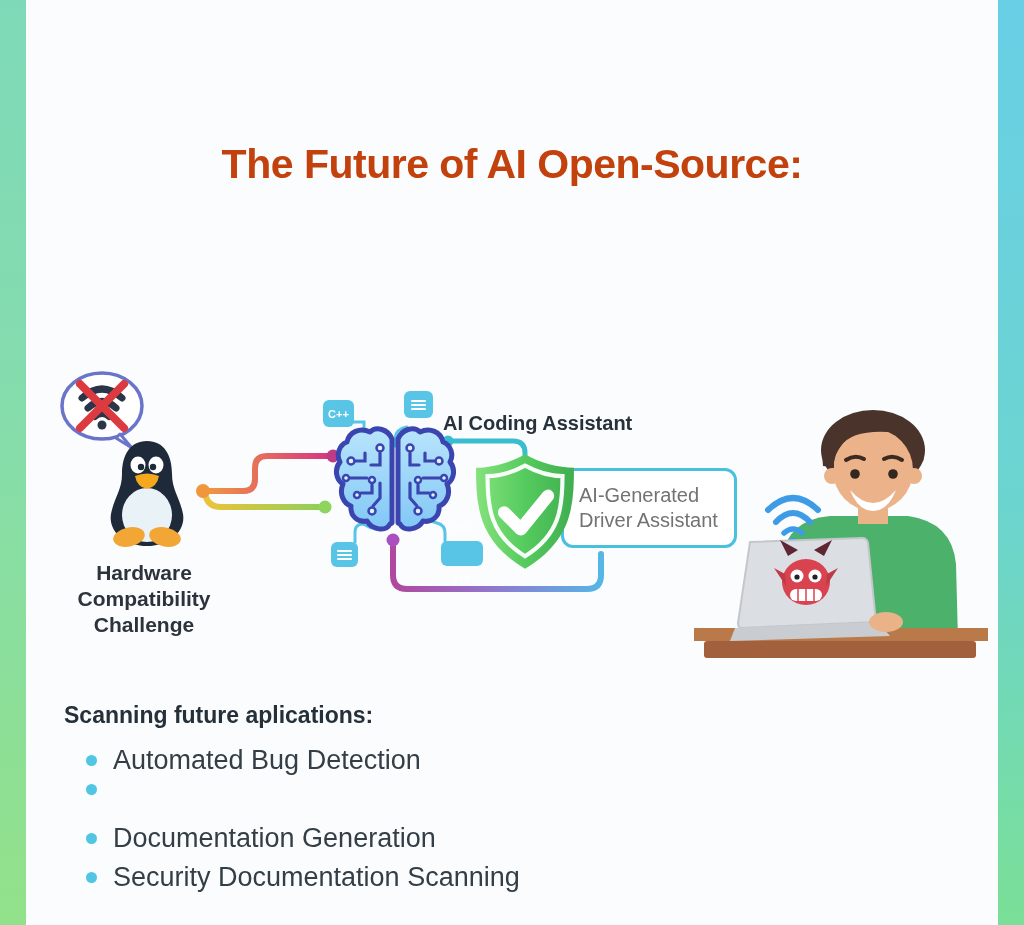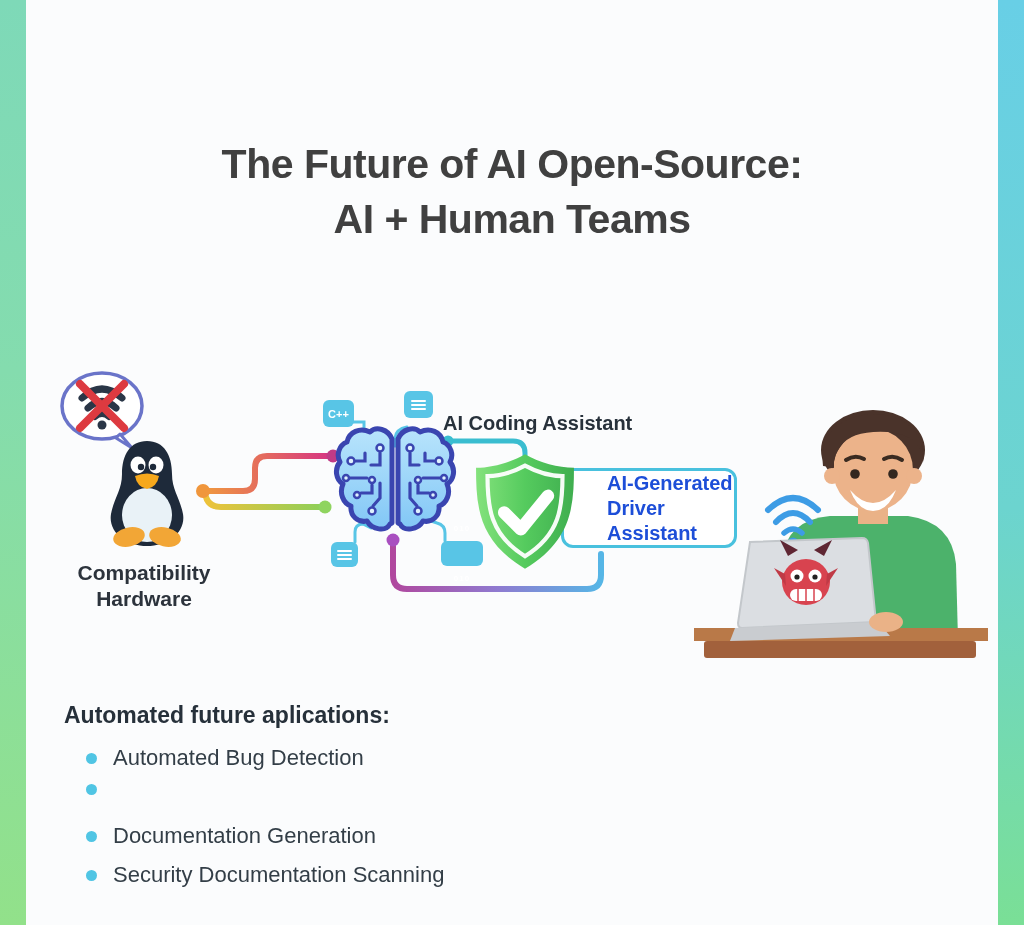--- a/index.html
+++ b/index.html
@@ -4,21 +4,21 @@
 <style>
   html,body{margin:0;padding:0;}
   body{font-family:"Liberation Sans",sans-serif;}
   #canvas{position:relative;width:1024px;height:925px;background:#fbfcfd;overflow:hidden;}
 
   .bar{position:absolute;top:0;bottom:0;width:26px;}
   #bar-left{left:0;background:linear-gradient(180deg,#7ed9b8 0%,#84dcae 40%,#92e18a 100%);}
   #bar-right{right:0;background:linear-gradient(180deg,#68cfe6 0%,#6cd4cf 55%,#7adf96 100%);}
 
   .title-line{position:absolute;left:30px;right:30px;text-align:center;
-    font-weight:bold;font-size:41px;letter-spacing:-0.5px;color:#404040;}
+    font-weight:bold;font-size:41px;letter-spacing:-0.5px;color:#c2410c;}
   #title-line1{top:141px;}
   #title-line2{top:196px;}
 
   .abs{position:absolute;}
 
   
   #challenge-label{left:48px;top:560px;width:192px;text-align:center;
     font-weight:bold;font-size:21px;line-height:26px;color:#2c333c;}
 
   
@@ -32,41 +32,40 @@
   #icon-doc-top{left:404px;top:391px;width:29px;height:27px;}
   #icon-doc-bottom{left:331px;top:542px;width:27px;height:25px;}
 
   
   #ai-assistant-label{left:443px;top:412px;font-weight:bold;font-size:20px;color:#27313b;z-index:2;}
 
   
   #solution-box{left:561px;top:468px;width:176px;height:80px;background:#ffffff;
     border:3px solid #49c1de;border-radius:12px;box-sizing:border-box;z-index:4;
     display:flex;flex-direction:column;justify-content:center;padding-left:15px;}
-  #solution-box div{font-weight:bold;font-size:20px;line-height:25px;color:#1d4ed8;margin-left:28px;}
+  #solution-box div{font-weight:normal;font-size:20px;line-height:25px;color:#737373;}
 
   
   #apps-heading{left:64px;top:702px;font-weight:bold;font-size:23px;color:#26303a;}
   .app-item{position:absolute;left:86px;display:flex;align-items:center;gap:16px;}
   .app-bullet{width:11px;height:11px;border-radius:50%;background:#50c5e4;flex:0 0 auto;}
-  .app-text{font-size:22px;color:#333e47;}
+  .app-text{font-size:27px;color:#333e47;}
 
   svg{position:absolute;overflow:visible;}
   .z1{z-index:1}.z2{z-index:2}.z5{z-index:5}
 </style>
 </head>
 <body>
 
 <div id="canvas">
 
   <div id="bar-left" class="bar"></div>
   <div id="bar-right" class="bar"></div>
 
   <div id="title-line1" class="title-line">The Future of AI Open-Source:</div>
-  <div id="title-line2" class="title-line">AI + Human Teams</div>
 
   <svg class="abs z1" style="left:58px;top:370px" width="95" height="95" viewBox="0 0 95 95">
     <ellipse cx="44" cy="36" rx="40" ry="33" fill="#ffffff" stroke="#6a74c9" stroke-width="3.5"></ellipse>
     <path d="M62,64 L74,78 L58,68 Z" fill="#ffffff" stroke="#6a74c9" stroke-width="3" stroke-linejoin="round"></path>
     <circle cx="81" cy="85" r="4.5" fill="#ffffff" stroke="#6a74c9" stroke-width="3"></circle>
     <g stroke="#2a3647" fill="none" stroke-linecap="round">
       <path d="M24,28 Q44,10 64,28" stroke-width="7"></path>
       <path d="M30,38 Q44,25 58,38" stroke-width="7"></path>
       <path d="M37,47 Q44,41 51,47" stroke-width="6"></path>
     </g>
@@ -83,22 +82,23 @@
     <ellipse cx="38" cy="27" rx="7.5" ry="8.5" fill="#ffffff"></ellipse>
     <ellipse cx="56" cy="27" rx="7.5" ry="8.5" fill="#ffffff"></ellipse>
     <circle cx="41" cy="29" r="3.2" fill="#1e2a3a"></circle>
     <circle cx="53" cy="29" r="3.2" fill="#1e2a3a"></circle>
     <path d="M35,38 Q47,33 59,38 Q57,49 47,51 Q37,49 35,38 Z" fill="#f6a81c"></path>
     <ellipse cx="29" cy="99" rx="16" ry="9.5" fill="#f2a636" transform="rotate(-12 29 99)"></ellipse>
     <ellipse cx="65" cy="99" rx="16" ry="9.5" fill="#f2a636" transform="rotate(12 65 99)"></ellipse>
   </svg>
 
   <div id="challenge-label" class="abs">
+    <div>Hardware</div>
     <div>Compatibility</div>
-    <div>Hardware</div>
+    <div>Challenge</div>
   </div>
 
   <svg class="abs z1" style="left:195px;top:445px" width="150" height="75" viewBox="0 0 150 75">
     <defs>
       <linearGradient id="gline1" x1="0" y1="0" x2="1" y2="0">
         <stop offset="0" stop-color="#f09a3e"></stop>
           <stop offset="1" stop-color="#d63384"></stop>
       </linearGradient>
       <linearGradient id="gline2" x1="0" y1="0" x2="1" y2="0">
         <stop offset="0" stop-color="#eec23a"></stop>
@@ -261,21 +261,21 @@
         <line x1="108" y1="197" x2="108" y2="209"></line>
         <line x1="116" y1="197" x2="116" y2="209"></line>
         <line x1="124" y1="197" x2="124" y2="209"></line>
       </g>
     </g>
 
     <path d="M45,236 L188,230 L200,244 L40,249 Z" fill="#c9ccd0"></path>
     <ellipse cx="196" cy="230" rx="17" ry="10" fill="#eab287"></ellipse>
   </svg>
 
-  <div id="apps-heading" class="abs">Automated future aplications:</div>
+  <div id="apps-heading" class="abs">Scanning future aplications:</div>
 
   <div class="app-item" style="top:745px">
     <div class="app-bullet"></div>
     <div class="app-text">Automated Bug Detection</div>
   </div>
   <div class="app-item" style="top:784px">
     <div class="app-bullet"></div>
   </div>
   <div class="app-item" style="top:823px">
     <div class="app-bullet"></div>

